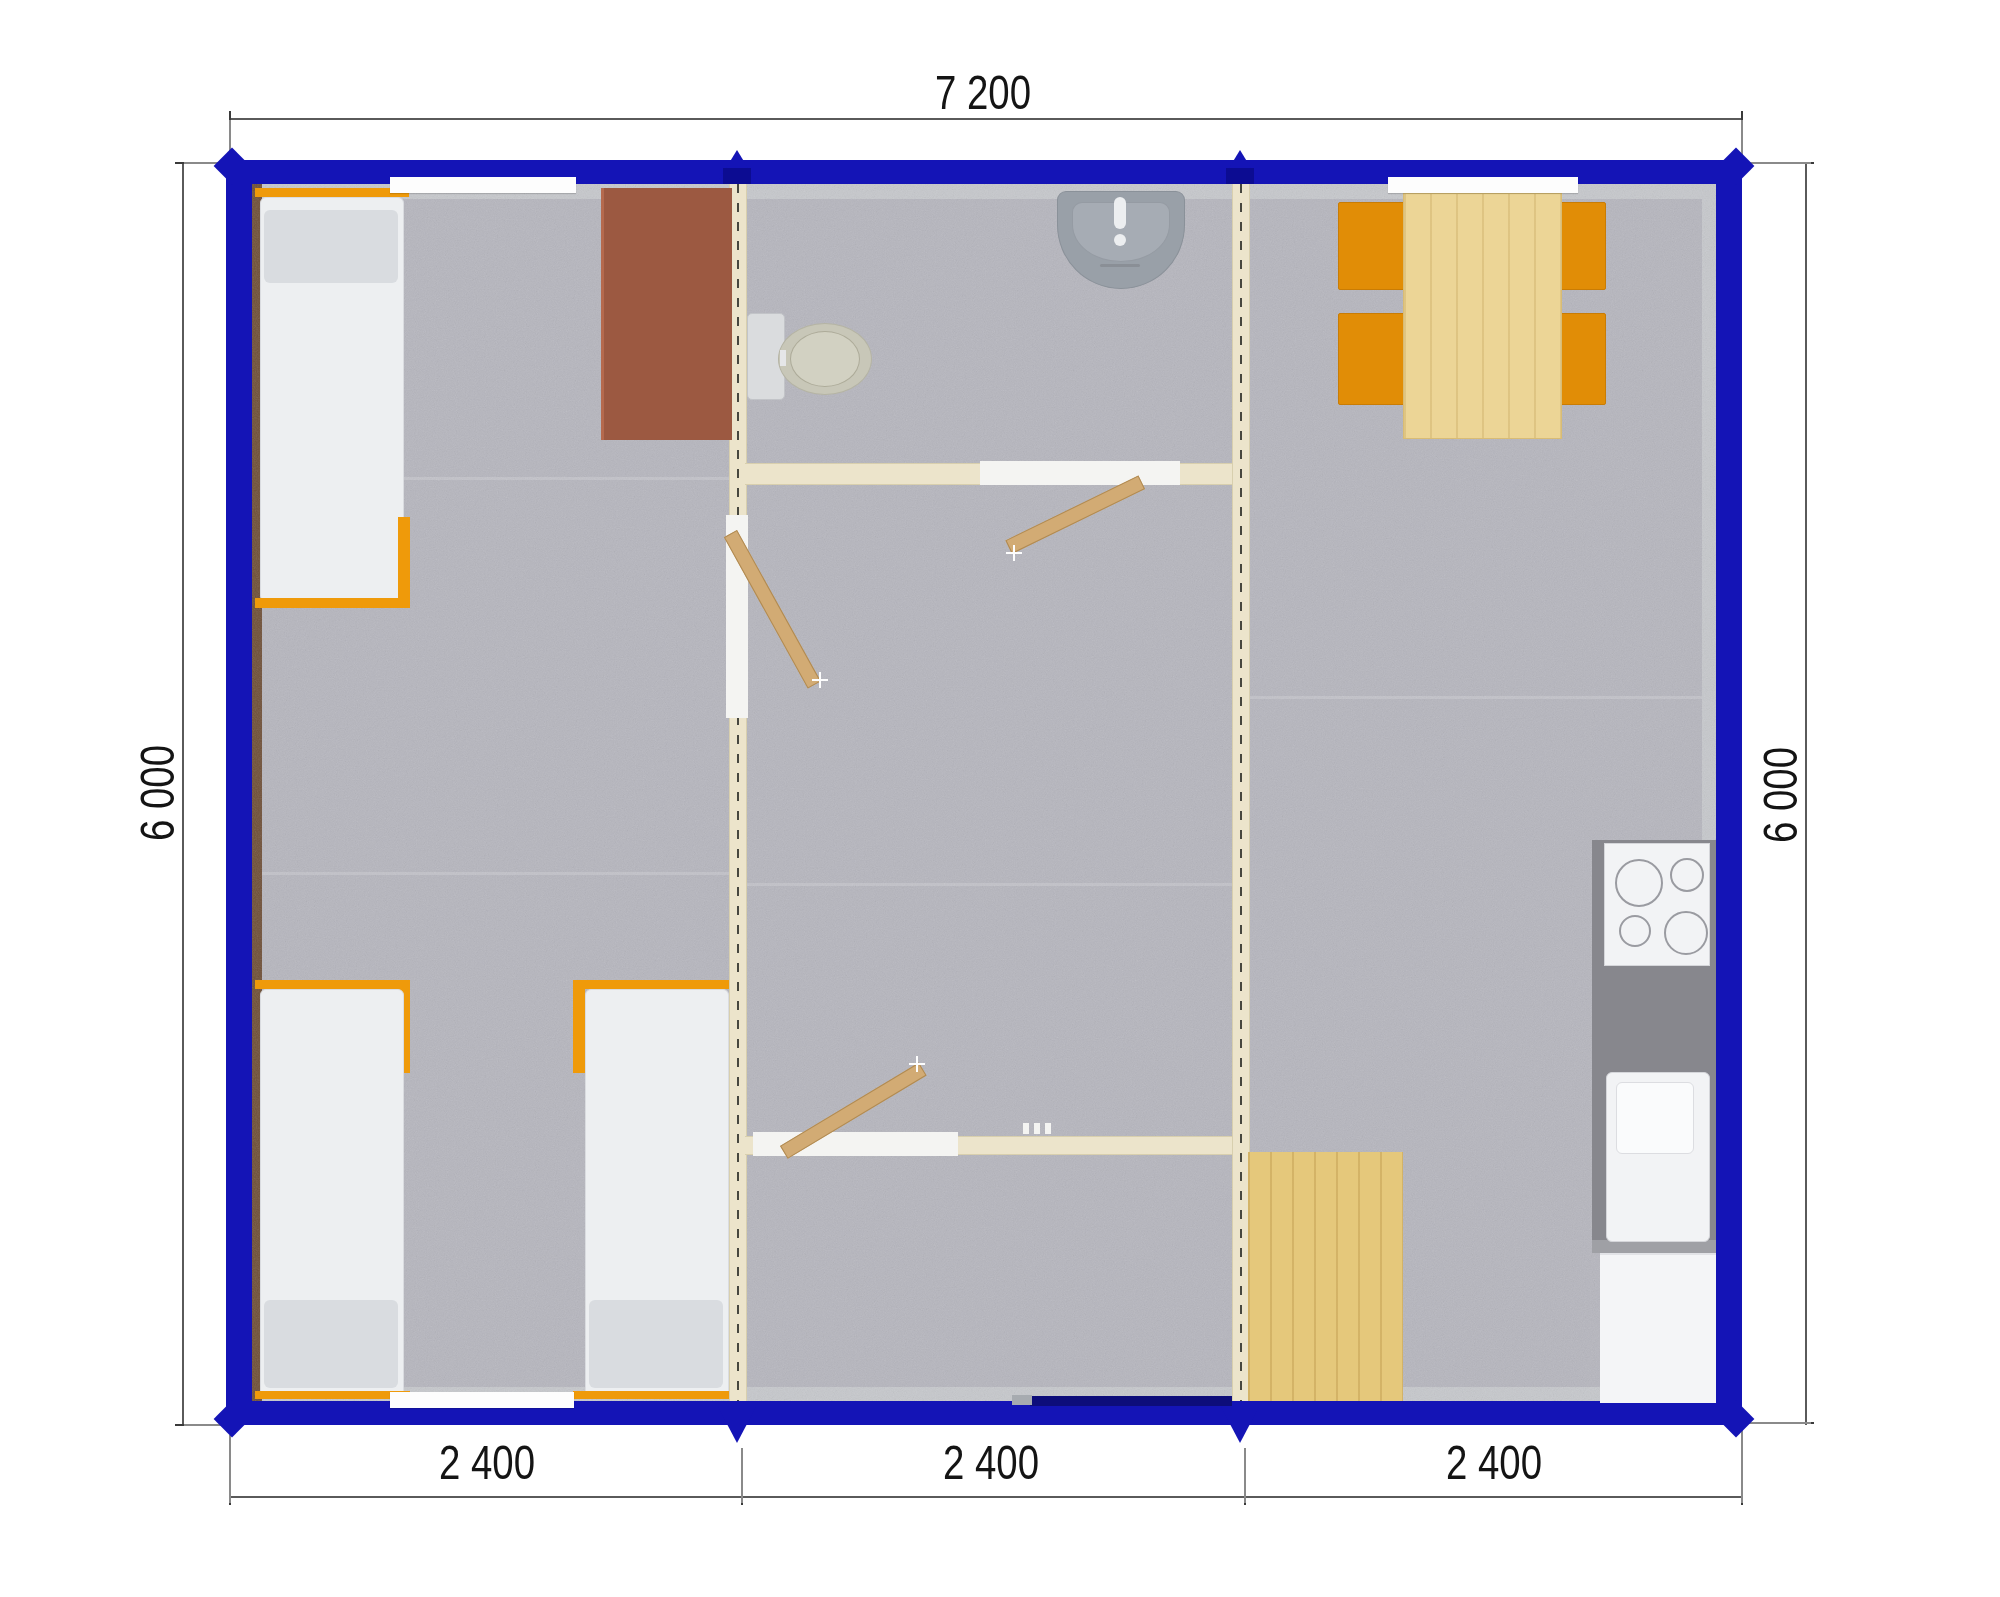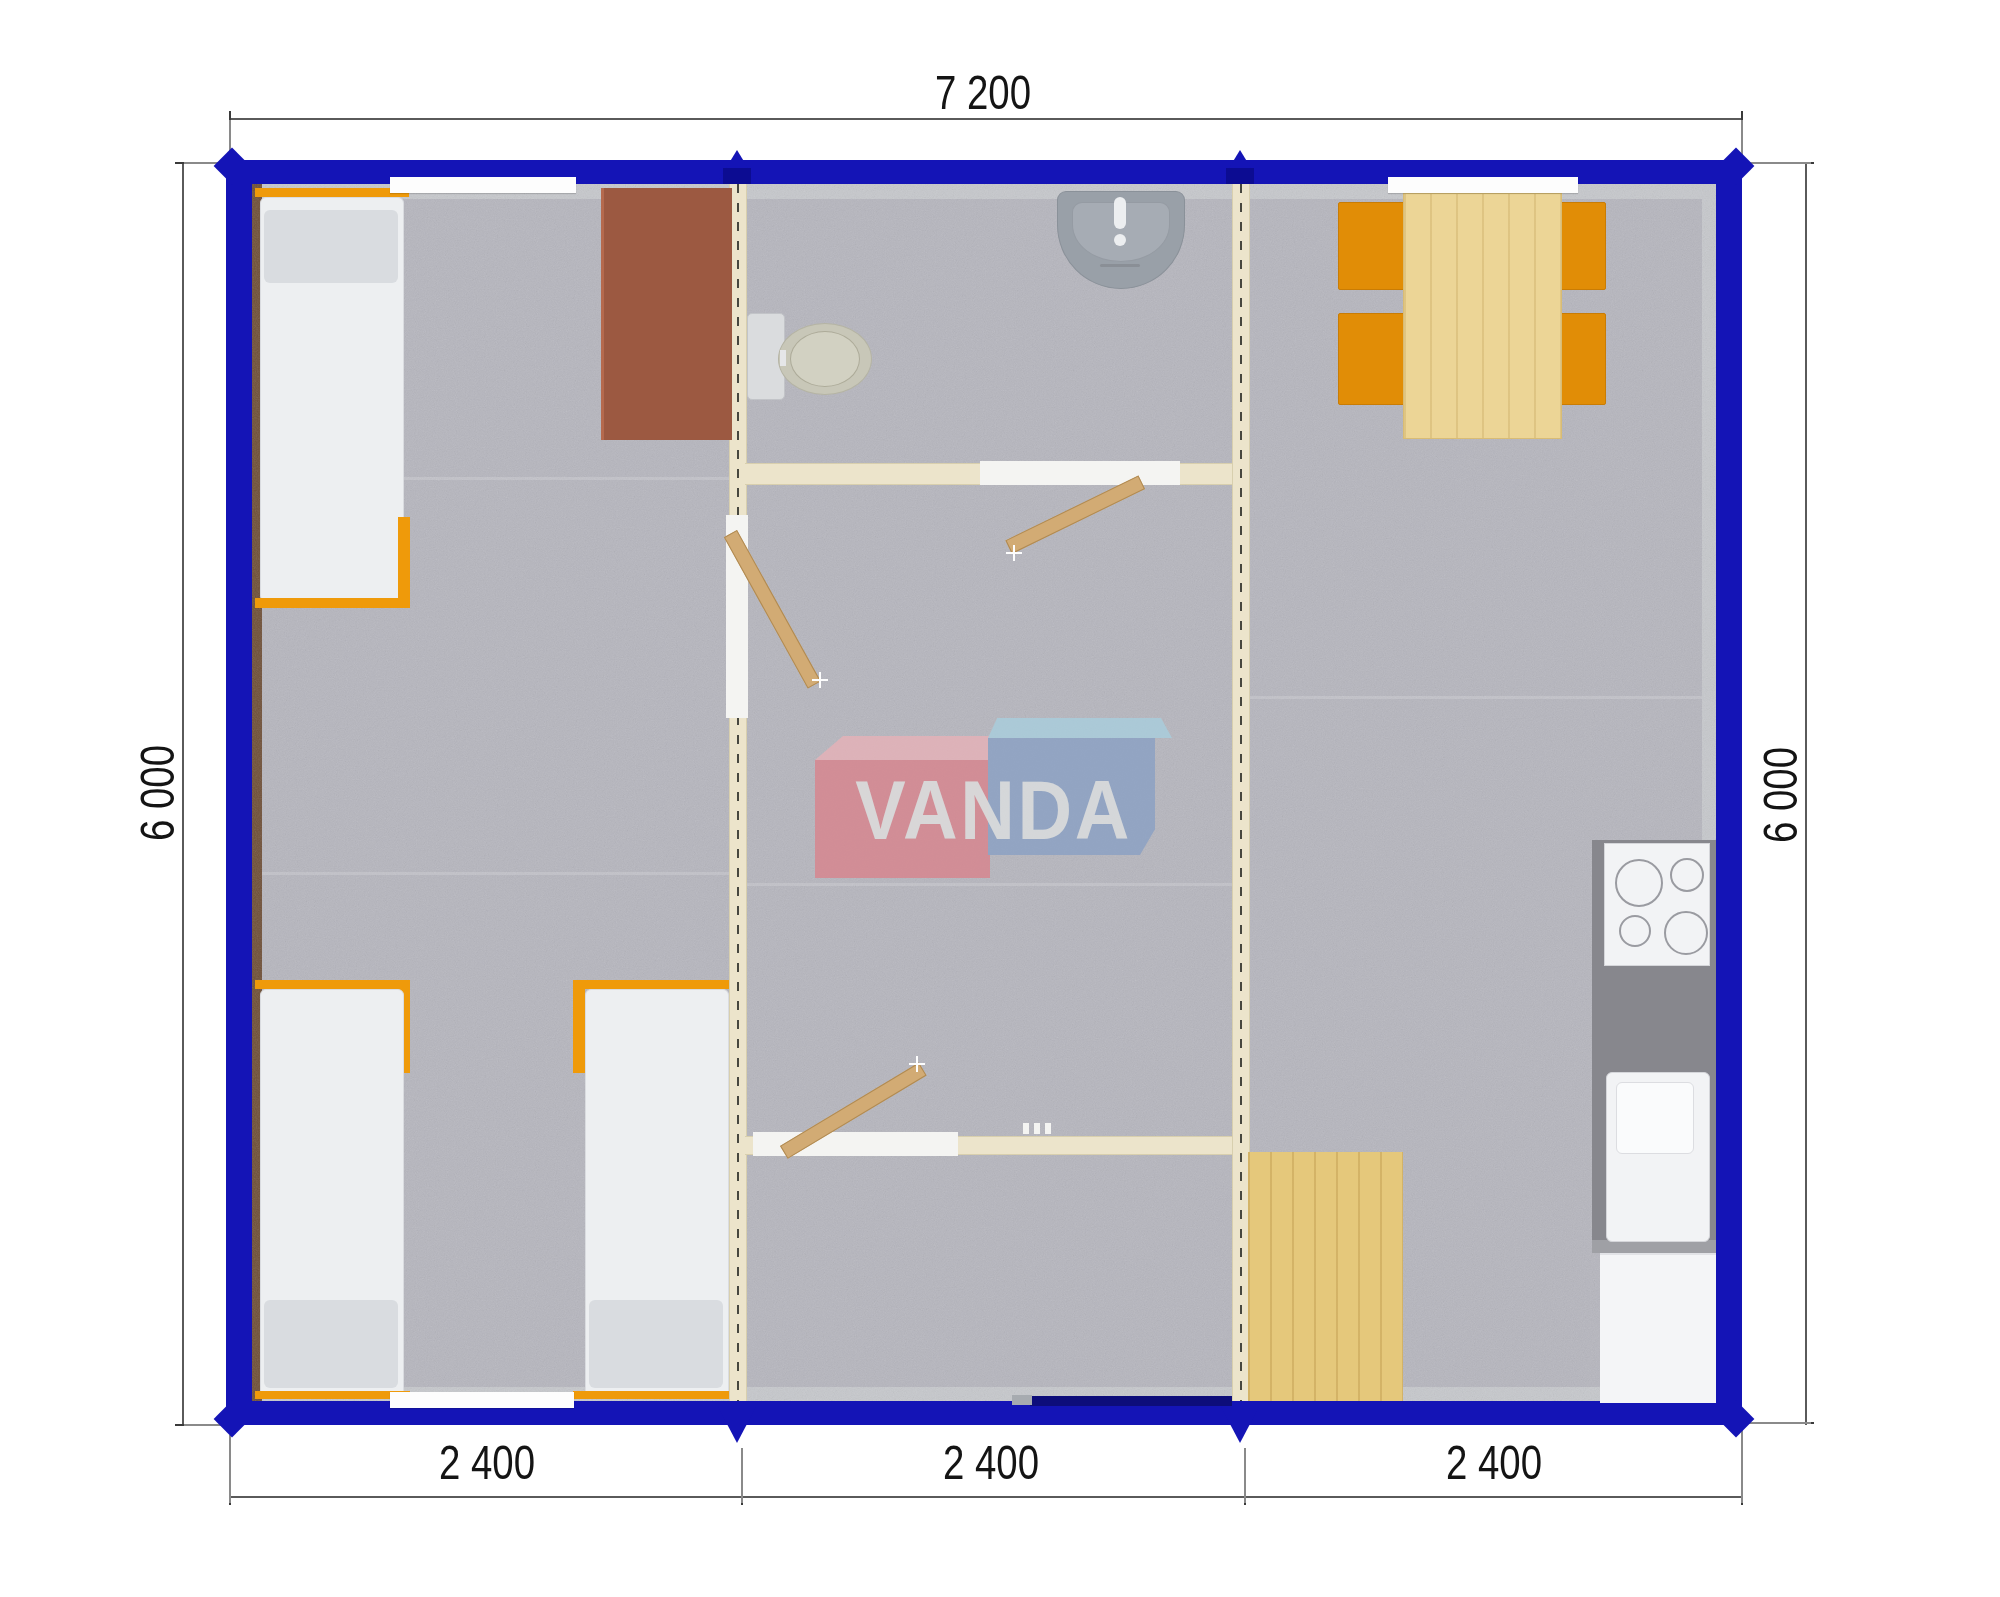--- a/index.html
+++ b/index.html
@@ -210,22 +210,15 @@
     <div class="abs appliance" style="left:1354px;top:888px;width:102px;height:168px;border-radius:6px;"></div>
     <div class="abs" style="left:1364px;top:898px;width:76px;height:70px;background:#fafbfc;border:1px solid #dcdde1;border-radius:6px;"></div>
     <div class="abs" style="left:1348px;top:1069px;width:116px;height:148px;background:#f4f5f7;border-top:2px solid #e2e3e7;"></div>
 
     <div class="abs woodmat" style="left:996px;top:968px;width:155px;height:249px;"></div>
 
     <div class="abs window" style="left:138px;top:-7px;width:186px;height:16px;"></div>
     <div class="abs window" style="left:1136px;top:-7px;width:190px;height:16px;"></div>
     <div class="abs window" style="left:138px;top:1208px;width:184px;height:16px;"></div>
 
-    <div class="abs" style="left:560px;top:530px;width:365px;height:175px;opacity:0.82;">
-      <div class="abs" style="left:3px;top:22px;width:175px;height:24px;background:#e6b2b8;clip-path:polygon(0 100%,16% 0,100% 0,100% 100%);"></div>
-      <div class="abs" style="left:3px;top:46px;width:175px;height:118px;background:#d8858e;"></div>
-      <div class="abs" style="left:176px;top:4px;width:184px;height:20px;background:#a9cedd;clip-path:polygon(0 100%,5% 0,94% 0,100% 100%);"></div>
-      <div class="abs" style="left:176px;top:24px;width:167px;height:117px;background:#8ba1c4;clip-path:polygon(0 0,100% 0,100% 78%,91% 100%,0 100%);"></div>
-      <div class="abs wm-letters" style="left:28px;top:48px;">VANDA</div>
-    </div>
   </div>
 
 </div>
 
 </body></html>

